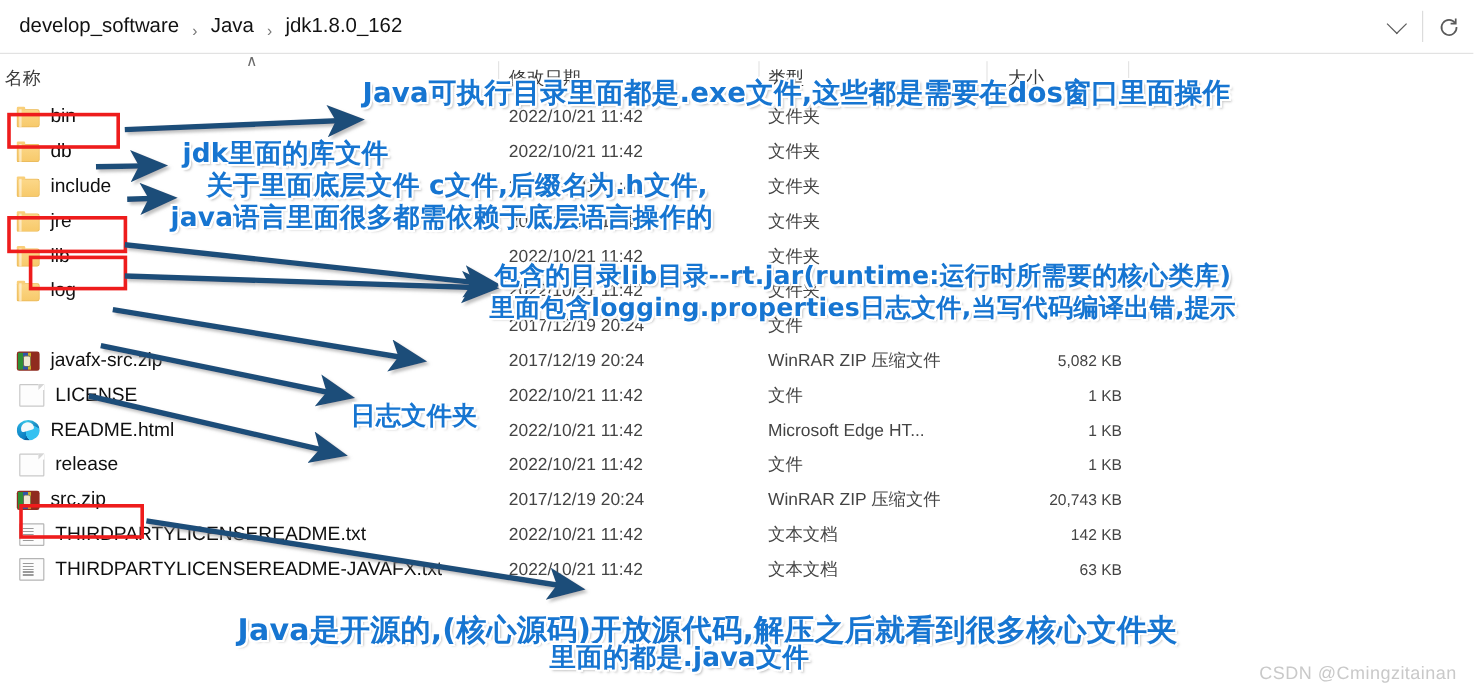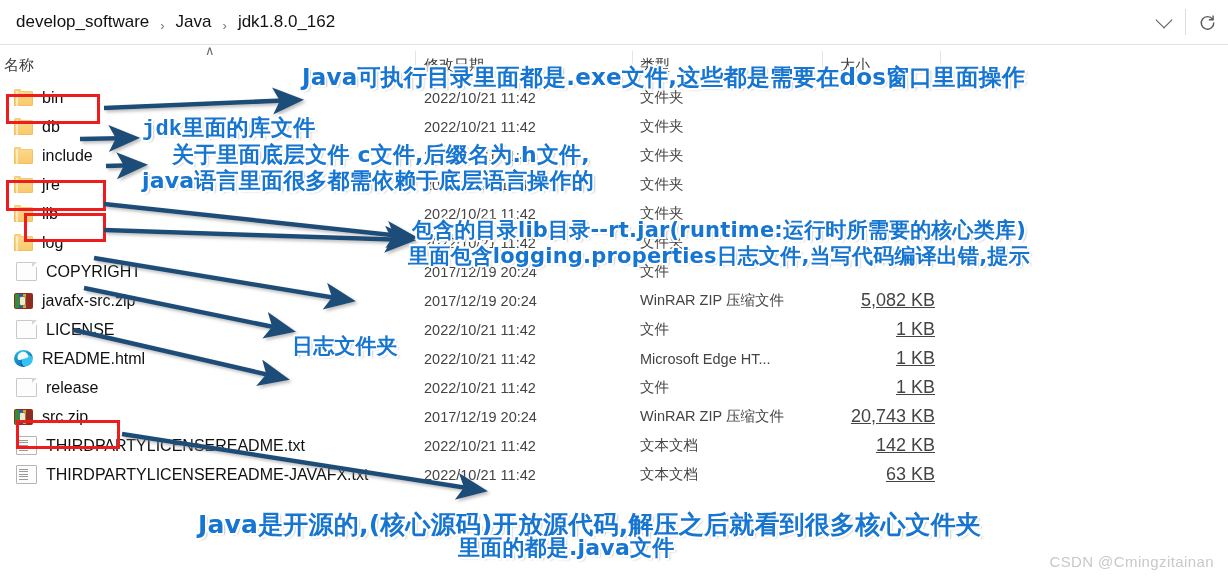--- a/index.html
+++ b/index.html
@@ -86,21 +86,21 @@
     font-size:14.5px;color:#444;white-space:nowrap;
   }
   .cell-type{
     position:absolute;left:640px;top:0;height:29px;
     display:flex;align-items:center;
     font-size:14.5px;color:#444;white-space:nowrap;
   }
   .cell-size{
     position:absolute;left:760px;width:175px;top:0;height:29px;
     display:flex;align-items:center;justify-content:flex-end;
-    font-size:18px;color:#444;white-space:nowrap;text-decoration:underline;
+    font-size:13px;color:#444;white-space:nowrap;
   }
 
   
   .ic{width:19px;height:18px;flex:0 0 19px;position:relative;}
   .ic-folder{
     background:linear-gradient(180deg,#fcd88a 0%,#f7c96a 100%);
     border-radius:1px 2px 2px 1px;
     box-shadow:inset 0 0 0 0.6px #e7b85b;
     margin-top:1px;height:15px;width:17px;
   }
@@ -277,24 +277,20 @@
       <div class="row">
         <div class="cell-name">
           <span class="ic ic-folder"></span>
           <span>log</span>
         </div>
         <div class="cell-date">2022/10/21 11:42</div>
         <div class="cell-type">文件夹</div>
         <div class="cell-size"></div>
       </div>
       <div class="row">
-        <div class="cell-name">
-          <span class="ic ic-doc"></span>
-          <span>COPYRIGHT</span>
-        </div>
         <div class="cell-date">2017/12/19 20:24</div>
         <div class="cell-type">文件</div>
         <div class="cell-size"></div>
       </div>
       <div class="row">
         <div class="cell-name">
           <span class="ic ic-zip"></span>
           <span>javafx-src.zip</span>
         </div>
         <div class="cell-date">2017/12/19 20:24</div>
@@ -378,21 +374,21 @@
       <line x1="104" y1="204" x2="410" y2="237"></line>
       <line x1="104" y1="230" x2="408" y2="240"></line>
       <line x1="94" y1="258" x2="348" y2="300"></line>
       <line x1="84" y1="288" x2="288" y2="330"></line>
       <line x1="74" y1="330" x2="282" y2="378"></line>
       <line x1="122" y1="434" x2="480" y2="490"></line>
     </g>
   </svg>
 
   <div class="anno" style="left:302px; top:62px;  font-size:23px;">Java可执行目录里面都是.exe文件,这些都是需要在dos窗口里面操作</div>
-  <div class="anno" style="left:142px; top:113px; font-size:22px;font-family:Liberation Mono, monospace;">jdk里面的库文件</div>
+  <div class="anno" style="left:152px; top:113px; font-size:22px;">jdk里面的库文件</div>
   <div class="anno" style="left:172px; top:140px; font-size:22px;">关于里面底层文件 c文件,后缀名为.h文件,</div>
   <div class="anno" style="left:142px; top:166px; font-size:22px;">java语言里面很多都需依赖于底层语言操作的</div>
   <div class="anno" style="left:412px; top:216px; font-size:21px;">包含的目录lib目录--rt.jar(runtime:运行时所需要的核心类库)</div>
   <div class="anno" style="left:408px; top:242px; font-size:21px;">里面包含logging.properties日志文件,当写代码编译出错,提示</div>
   <div class="anno" style="left:292px; top:332px; font-size:21px;">日志文件夹</div>
   <div class="anno" style="left:198px; top:508px; font-size:25px;">Java是开源的,(核心源码)开放源代码,解压之后就看到很多核心文件夹</div>
   <div class="anno" style="left:458px; top:533px; font-size:22px;">里面的都是.java文件</div>
 
   <div class="watermark">CSDN @Cmingzitainan</div>
 

